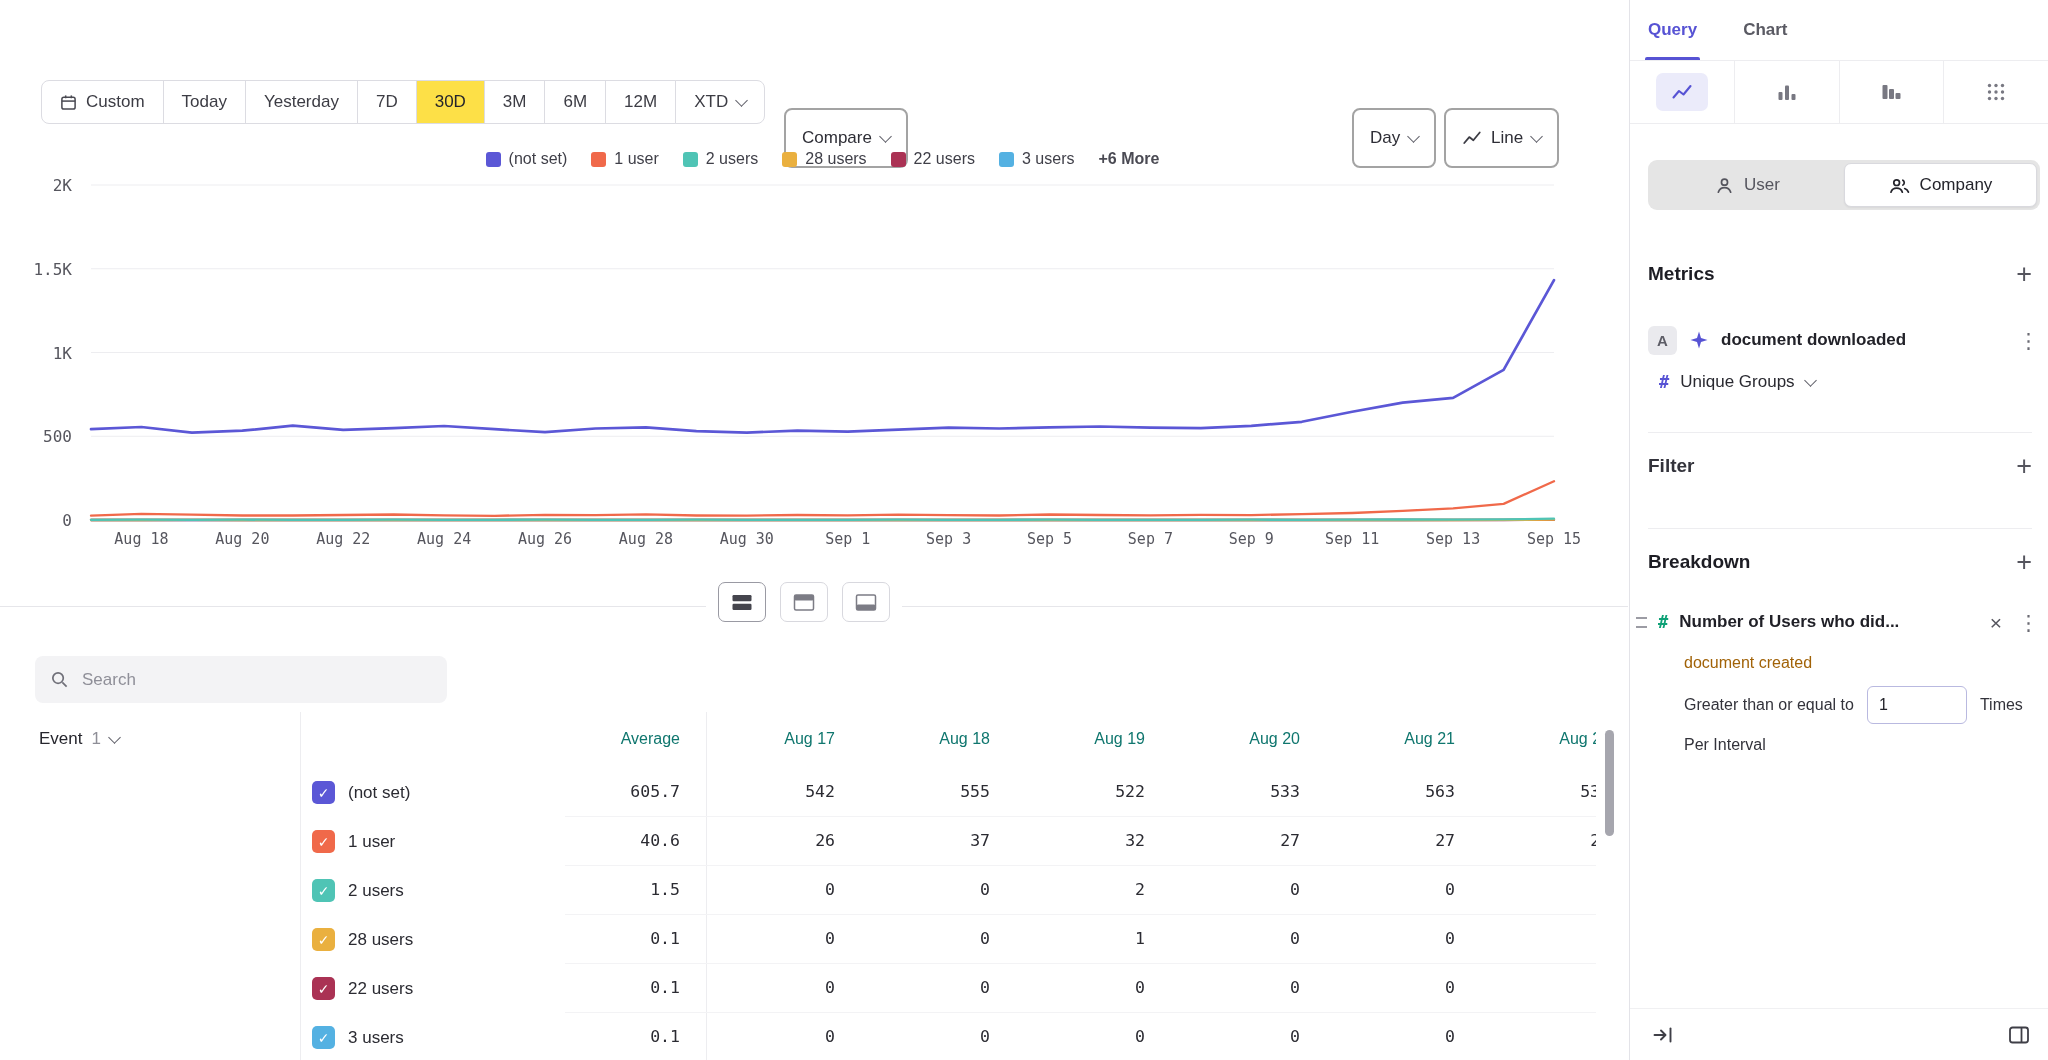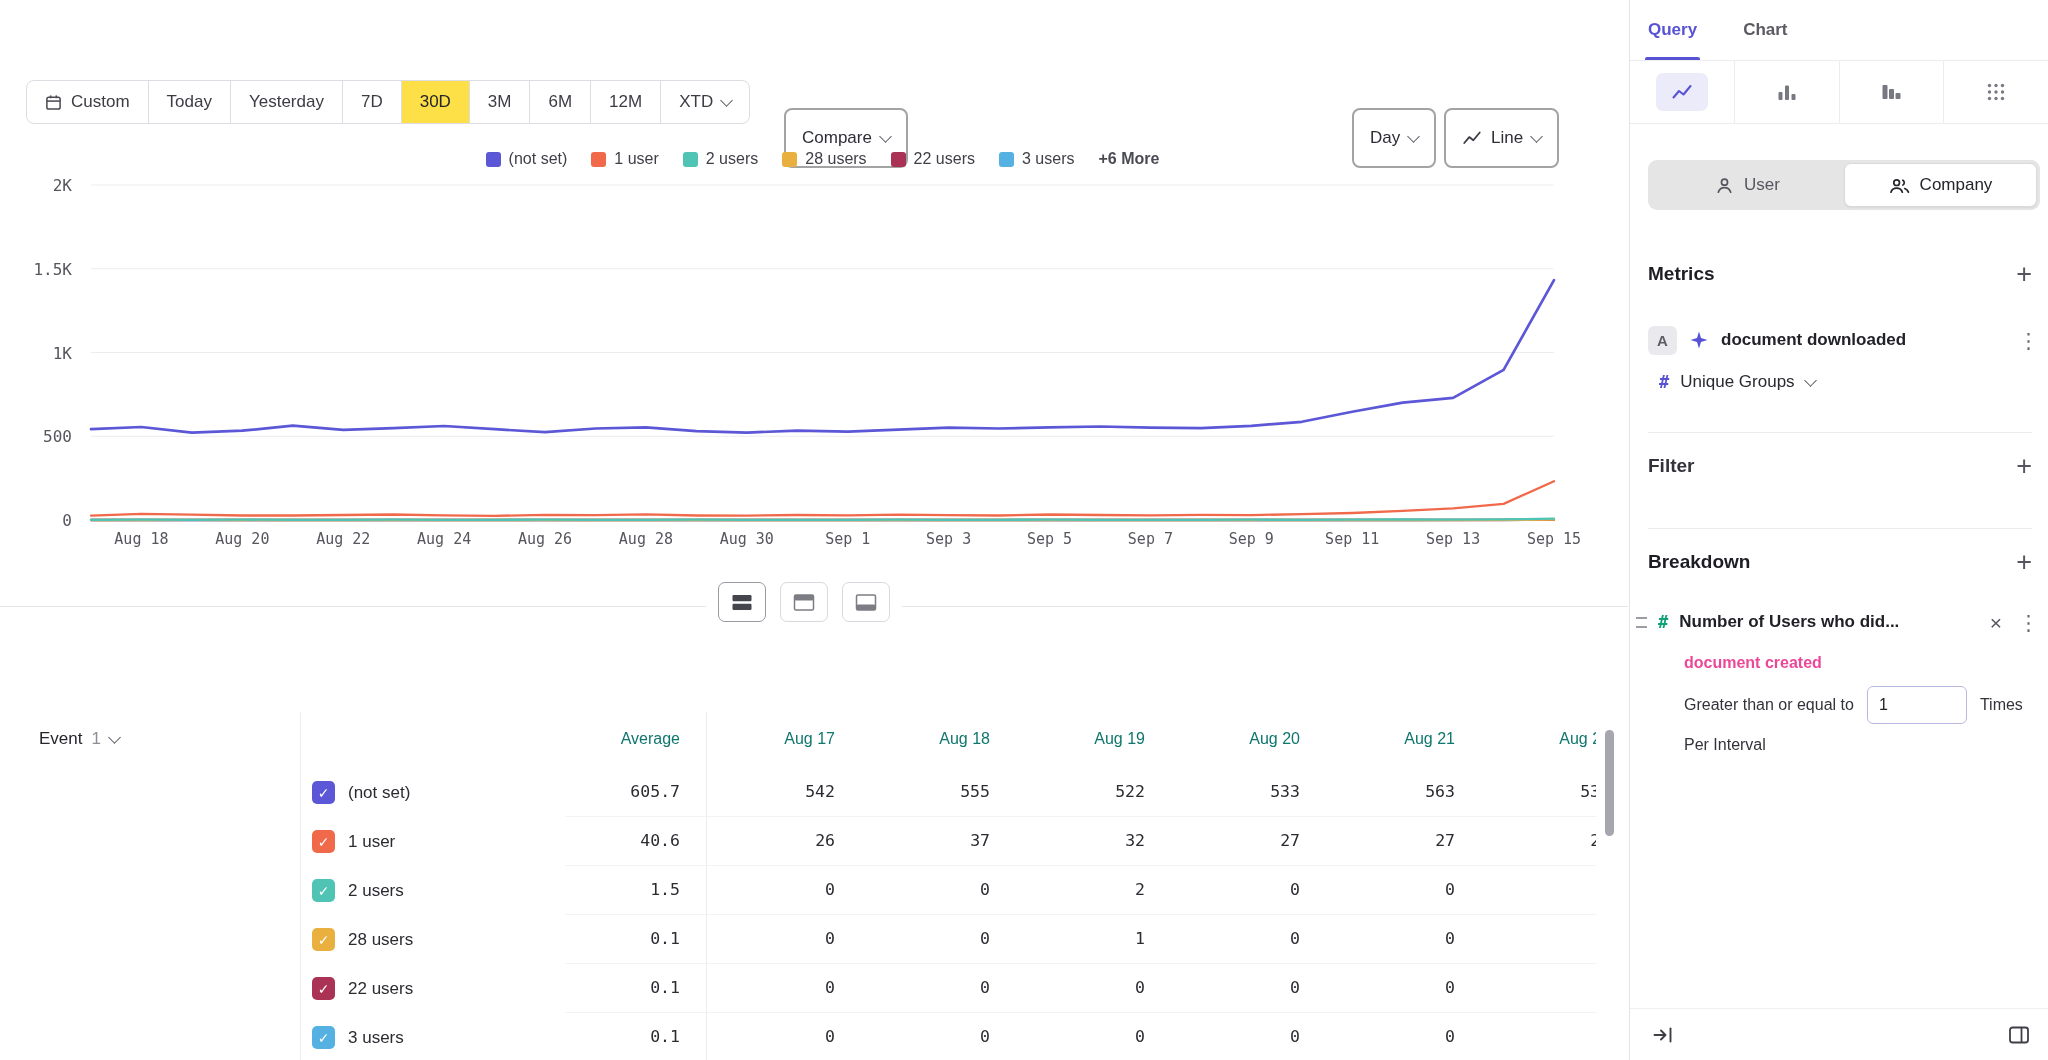--- a/index.html
+++ b/index.html
@@ -4,21 +4,21 @@
 <style>
   html,body{margin:0;padding:0;background:#fff;}
   body{width:2048px;height:1060px;overflow:hidden;font-family:"Liberation Sans",sans-serif;color:#24242b;}
   #app{position:relative;width:2048px;height:1060px;background:#fff;}
   #left{position:absolute;left:0;top:0;width:1628px;height:1060px;overflow:hidden;}
   #panel{position:absolute;top:0;right:0;width:419px;height:1060px;border-left:1px solid #e3e3e8;box-sizing:border-box;background:#fff;}
 
   
   #range-group{position:absolute;left:26px;top:80px;height:44px;display:flex;z-index:2;}
   .range-btn{display:flex;align-items:center;gap:9px;padding:0 18px;border:1px solid #dcdce2;margin-left:-1px;background:#fff;font-size:17px;color:#3c3c44;cursor:pointer;font-family:inherit;white-space:nowrap;}
-  .range-btn:first-child{border-radius:8px 0 0 8px;margin-left:0;}
+  .range-btn:first-child{border-radius:8px 0 0 8px;margin-left:15px;}
   .range-btn:last-child{border-radius:0 8px 8px 0;}
   .range-btn.active{background:#fde047;color:#24242b;position:relative;z-index:1;}
   .btn{position:absolute;top:80px;display:inline-flex;align-items:center;gap:9px;height:60px;padding:0 16px;border:2px solid #a3a3a3;border-radius:8px;background:#fff;font-size:17px;color:#2e2e36;cursor:pointer;font-family:inherit;box-sizing:border-box;z-index:2;margin-top:28px;}
   #compare-btn{left:784px;}
   #day-btn{left:1352px;}
   #line-btn{left:1444px;}
   .chev{width:8px;height:8px;border-right:1.7px solid #5d5d66;border-bottom:1.7px solid #5d5d66;transform:rotate(45deg);display:inline-block;margin-top:-4px;flex:0 0 auto;}
 
   
   #legend{position:absolute;left:91px;top:150px;width:1463px;display:flex;justify-content:center;align-items:center;gap:24px;font-size:16px;color:#3f3f48;z-index:2;}
@@ -88,21 +88,21 @@
   #measure-row{position:absolute;left:29px;top:364px;height:36px;display:flex;align-items:center;gap:11px;font-size:17px;cursor:pointer;}
   .hash-purple{color:#5753d4;font-weight:700;font-family:"DejaVu Sans Mono",monospace;}
   .hash-green{color:#0ea176;font-weight:700;font-family:"DejaVu Sans Mono",monospace;font-size:17px;}
   .measure-label{color:#2a2a31;font-weight:500;}
 
   #breakdown-card{position:absolute;left:6px;right:10px;top:600px;}
   .bk-row1{display:flex;align-items:center;gap:11px;height:44px;}
   .drag-handle{width:11px;height:7px;border-top:2px solid #9c9ca4;border-bottom:2px solid #9c9ca4;flex:0 0 auto;cursor:grab;}
   .bk-title{font-size:17px;font-weight:600;color:#1f1f26;flex:1;white-space:nowrap;overflow:hidden;}
   .bk-close{color:#55555e;font-size:21px;cursor:pointer;width:22px;text-align:center;line-height:1;flex:0 0 auto;}
-  .bk-event{margin-left:48px;margin-top:8px;font-size:16px;color:#ec4899;line-height:22px;font-weight:bold;}
+  .bk-event{margin-left:48px;margin-top:8px;font-size:16px;color:#a16207;line-height:22px;}
   .bk-cond{margin-left:48px;margin-top:12px;display:flex;align-items:center;gap:13px;font-size:16px;color:#33333b;}
   .bk-input{width:100px;height:38px;border:1px solid #b9b9e0;border-radius:6px;font-size:16px;padding:0 11px;box-sizing:border-box;color:#24242b;outline:none;font-family:inherit;background:#fff;}
   .bk-interval{margin-left:48px;margin-top:12px;font-size:16px;color:#33333b;}
 
   #panel-footer{position:absolute;left:0;right:0;bottom:0;height:52px;border-top:1px solid #f0f0f2;display:flex;align-items:center;justify-content:space-between;padding:0 18px 0 22px;box-sizing:border-box;}
   .foot-ic{cursor:pointer;display:flex;align-items:center;}
 </style>
 </head>
 <body>
 
@@ -252,20 +252,29 @@
       <button class="layout-btn">
         <span style="display:flex;">
           <svg width="22" height="19" viewBox="0 0 22 19">
               <rect x="1.5" y="2" width="19" height="15" rx="1.5" fill="none" stroke="#7c7c85" stroke-width="1.5"></rect>
               <rect x="1.5" y="11.5" width="19" height="5.5" rx="1.5" fill="#7c7c85"></rect>
             </svg>
         </span>
       </button>
     </div>
 
+    <div id="search-box">
+      <span style="display:flex;">
+        <svg width="19" height="19" viewBox="0 0 20 20" fill="none" stroke="#6f6f78" stroke-width="1.8">
+            <circle cx="8.5" cy="8.5" r="5.5"></circle>
+            <line x1="13" y1="13" x2="17.5" y2="17.5"></line>
+          </svg>
+      </span>
+      <input id="search-input" placeholder="Search" style="">
+    </div>
 
     <div id="table">
       <div class="col-border" style="left:300px;"></div>
       <div class="col-border" style="left:706px;"></div>
 
       <div id="event-header">
         <span>Event</span>
         <span class="count">1</span>
         <span class="chev"></span>
       </div>

